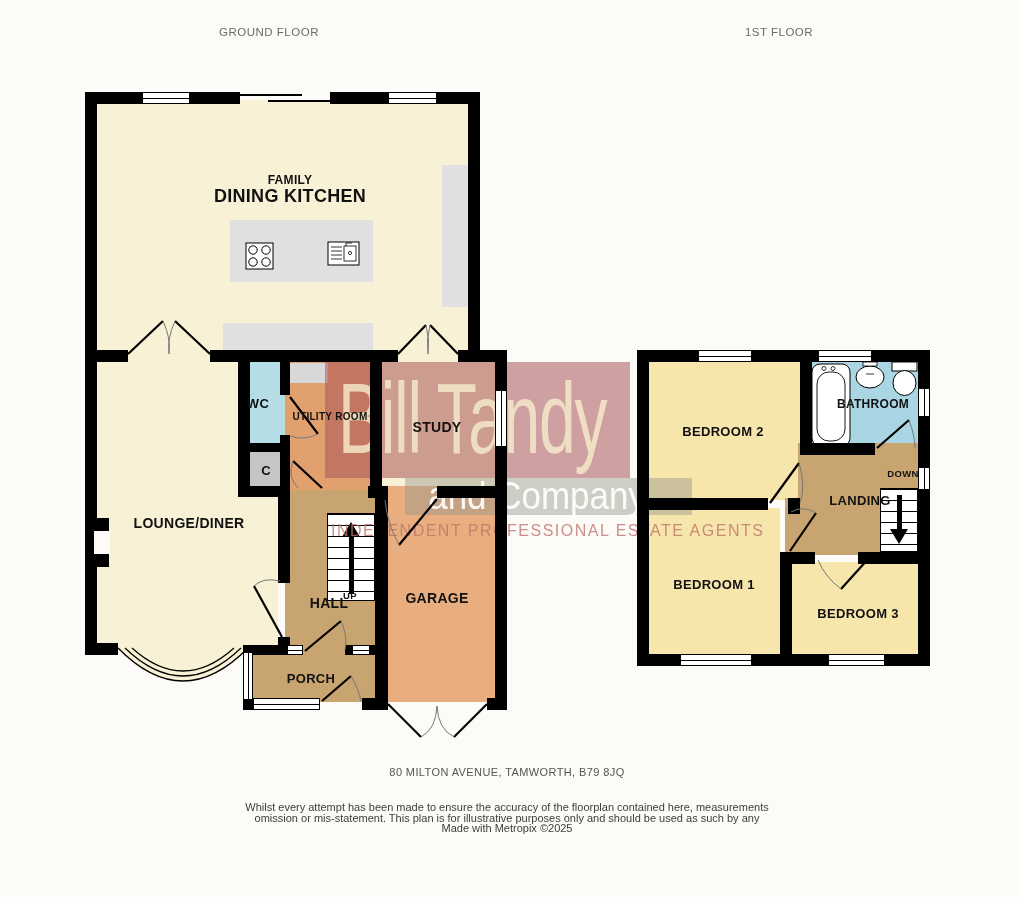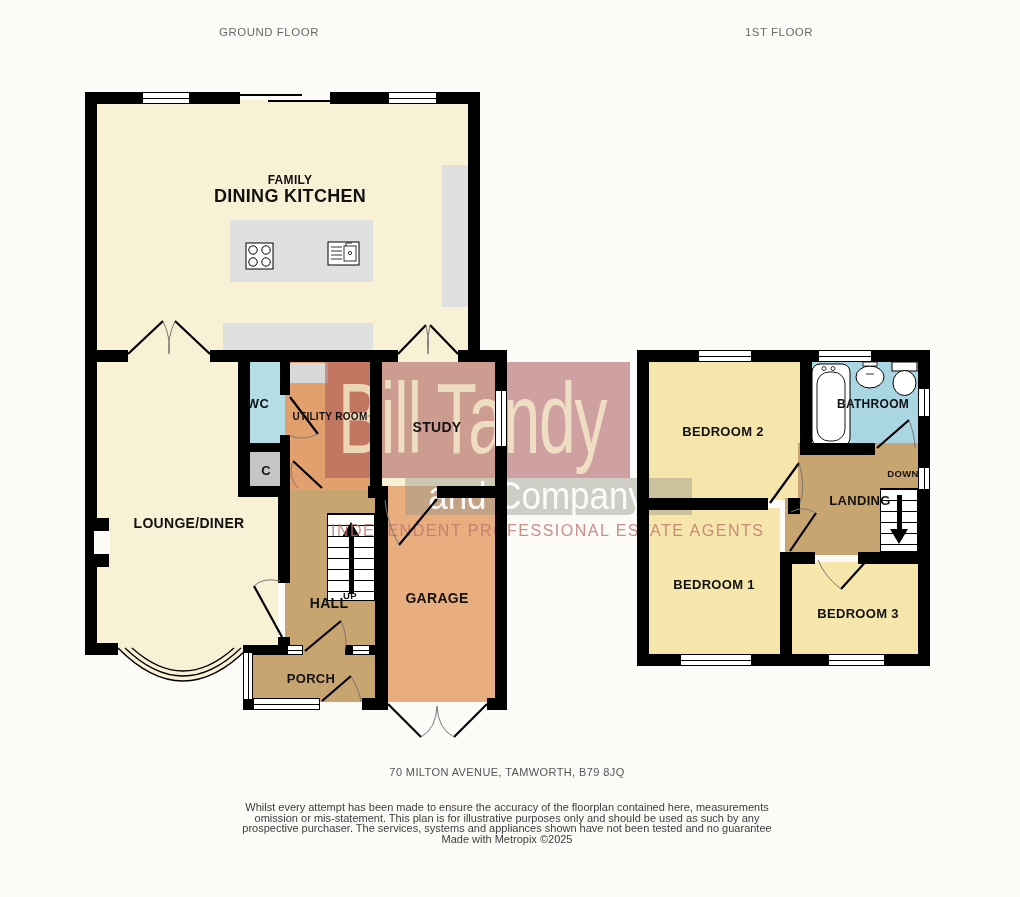--- a/index.html
+++ b/index.html
@@ -251,21 +251,20 @@
   <div class="lbl" style="left:350px;top:595px;font-size:9.5px;">UP</div>
   <div class="lbl" style="left:437px;top:598px;font-size:14px;">GARAGE</div>
   <div class="lbl" style="left:311px;top:678px;font-size:13px;">PORCH</div>
   <div class="lbl" style="left:723px;top:431px;font-size:13px;">BEDROOM 2</div>
   <div class="lbl" style="left:873px;top:404px;font-size:12px;">BATHROOM</div>
   <div class="lbl" style="left:860px;top:492px;font-size:13px;margin-top:8px;">LANDING</div>
   <div class="lbl" style="left:903px;top:473px;font-size:9.5px;">DOWN</div>
   <div class="lbl" style="left:714px;top:584px;font-size:13px;">BEDROOM 1</div>
   <div class="lbl" style="left:858px;top:613px;font-size:13px;">BEDROOM 3</div>
 
-  <div class="footer-address">70 MILTON AVENUE, TAMWORTH, B79 8JQ</div>
+  <div class="footer-address">80 MILTON AVENUE, TAMWORTH, B79 8JQ</div>
   <div class="disc">
     <div>Whilst every attempt has been made to ensure the accuracy of the floorplan contained here, measurements</div>
     <div>omission or mis-statement. This plan is for illustrative purposes only and should be used as such by any</div>
-    <div>prospective purchaser. The services, systems and appliances shown have not been tested and no guarantee</div>
     <div>Made with Metropix ©2025</div>
   </div>
 
 </div>
 
 </body></html>

